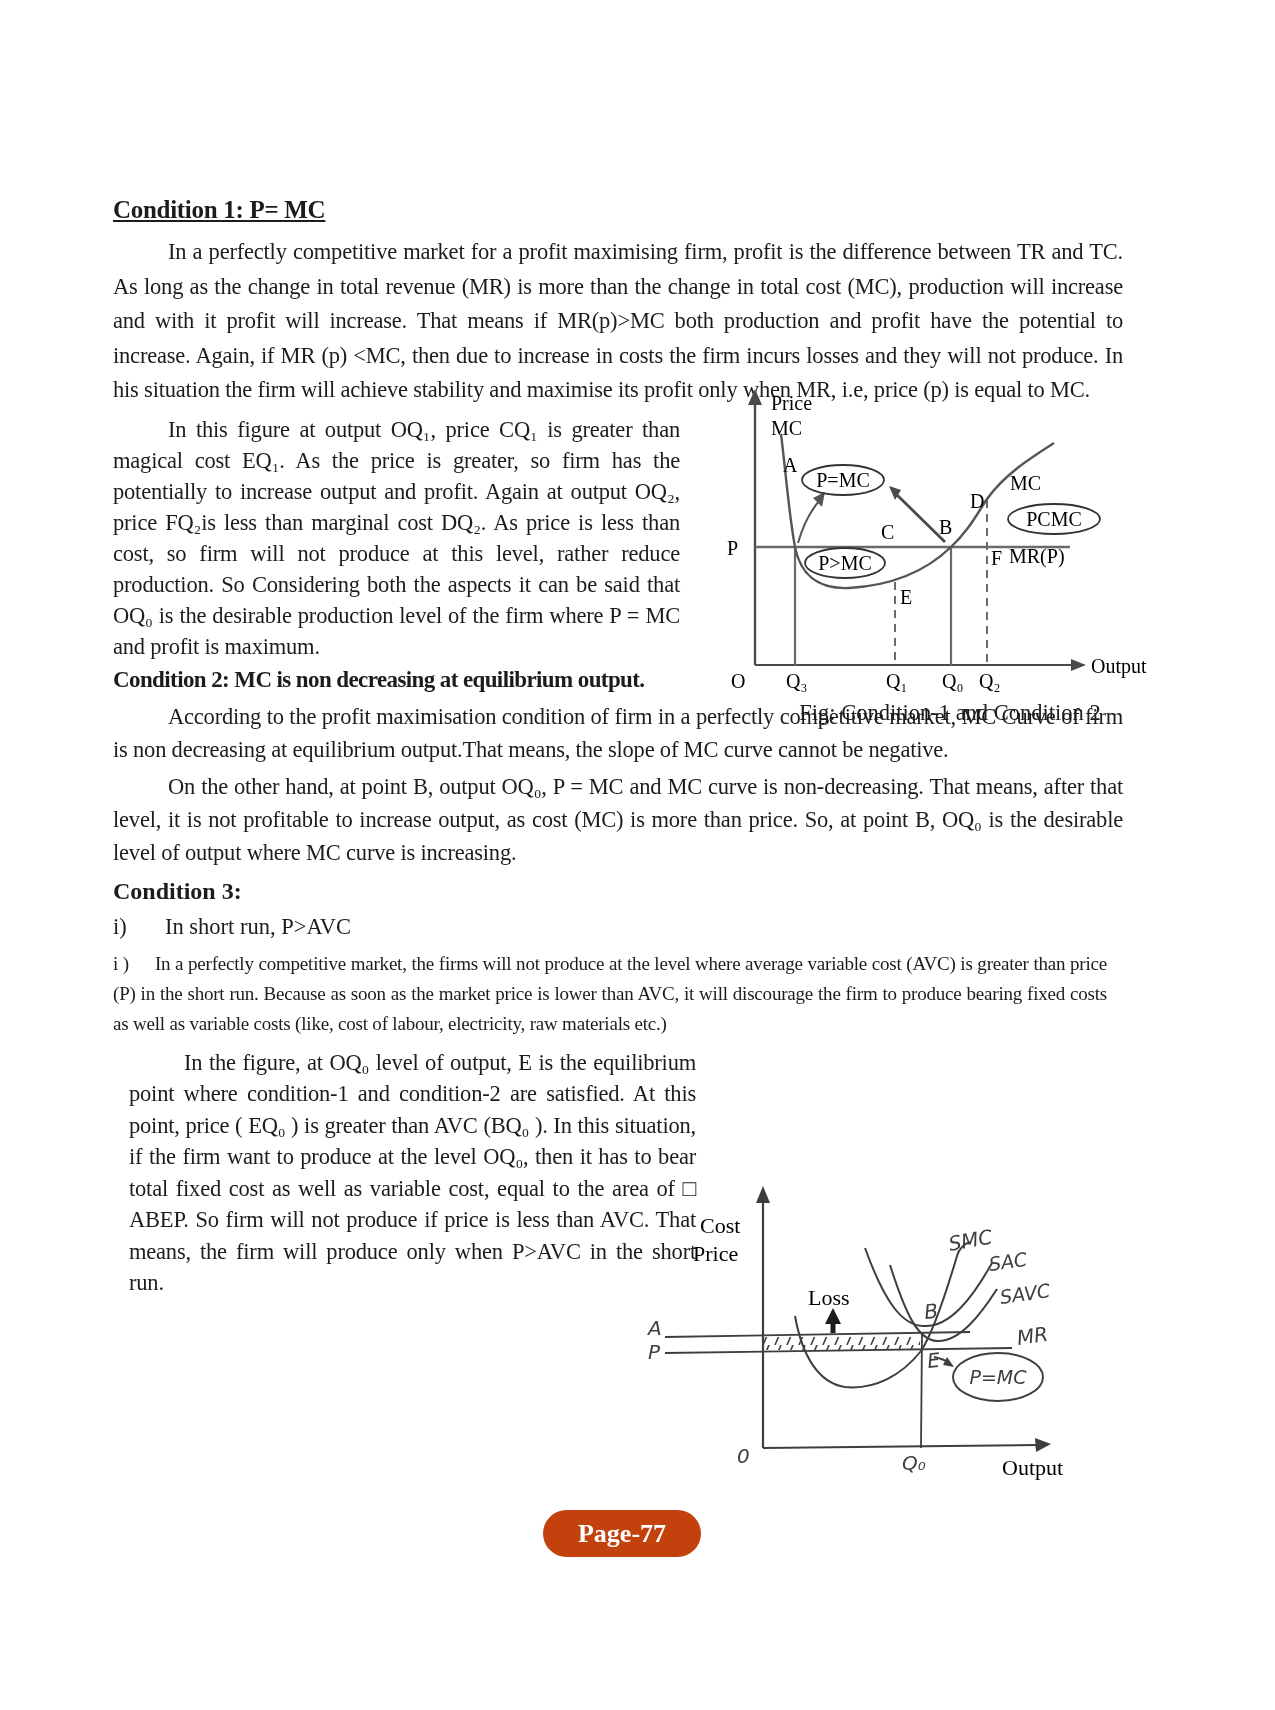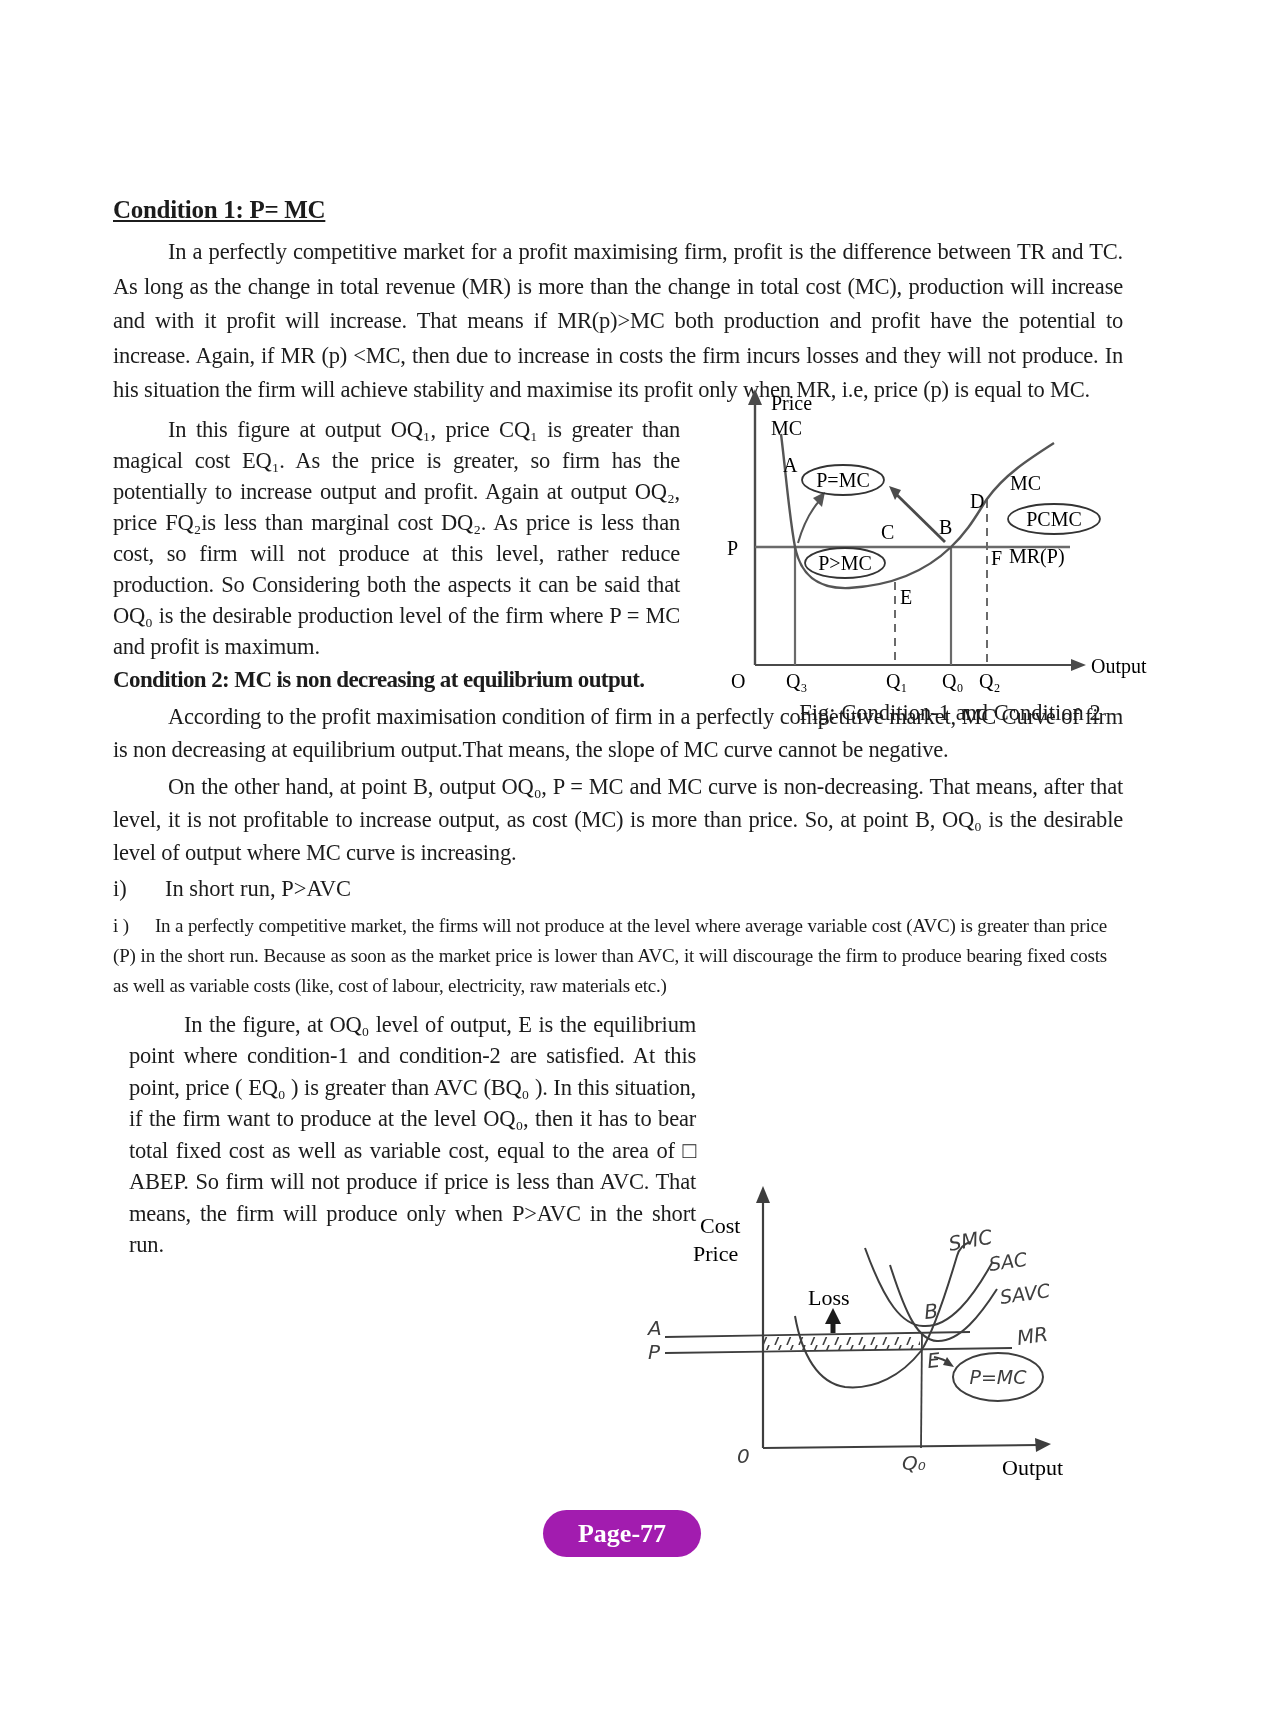--- a/index.html
+++ b/index.html
@@ -18,35 +18,36 @@
         text-align:justify;text-indent:55px;margin:8px 0 0 16px;}
   .item{display:flex;font-size:22.5px;line-height:28px;margin:6px 0 0 0;}
   .item .marker{width:52px;flex:none;}
   p.item3{font-size:19px;letter-spacing:-0.2px;line-height:30px;text-align:justify;margin:8px 16px 0 0;}
   p.item3 .marker3{margin-right:26px;}
   figure{margin:0;padding:0;}
   .fig1{position:absolute;left:655px;top:382px;width:500px;}
   .fig1 figcaption{font-size:22.5px;line-height:26px;text-align:center;padding-left:90px;margin-top:2px;}
   .fig2{position:absolute;left:640px;top:1093px;width:470px;}
   .badge{position:absolute;left:543px;top:1510px;width:158px;height:47px;border-radius:24px;
-         background:#a21caf;color:#ffffff;font-size:26px;font-weight:bold;
+         background:#c2410c;color:#ffffff;font-size:26px;font-weight:bold;
          display:flex;align-items:center;justify-content:center;}
   svg text{font-family:"Liberation Serif","DejaVu Serif",serif;}
   svg text.hand{font-family:"DejaVu Sans",sans-serif;font-style:italic;}
 </style>
 </head>
 <body>
 
 <div class="content">
   <h2 class="c-head">Condition 1: P= MC</h2>
   <p class="body first">In a perfectly competitive market for a profit maximising firm, profit is the difference between TR and TC.  As long as the change in total revenue (MR) is more than the change in total cost (MC), production will increase and with it profit will increase. That means if MR(p)&gt;MC both production and profit have the potential to increase. Again, if MR (p) &lt;MC, then due to increase in costs the firm incurs losses and they will not produce. In his situation the firm will  achieve stability and maximise its profit only when MR, i.e, price (p) is equal to MC.</p>
   <p class="col">In this figure at output OQ₁, price CQ₁ is greater than magical cost EQ₁. As the price is greater, so firm has the potentially to increase output and profit. Again at output OQ₂, price FQ₂is less than marginal cost DQ₂. As price is less than cost, so firm will not produce at this level, rather reduce production. So Considering both the aspects it can be said that OQ₀ is the desirable production level of the firm where P = MC and profit is maximum.</p>
   <h2 class="c-head2">Condition 2: MC is non decreasing at equilibrium output.</h2>
   <p class="body">According to the profit maximisation condition of firm in a perfectly competitive market, MC Curve of firm is non decreasing at equilibrium output.That means, the slope of MC curve cannot be negative.</p>
   <p class="body">On the other hand, at  point B, output OQ₀, P = MC and MC curve is non-decreasing.  That means, after that level, it is not profitable to increase output, as cost (MC) is more than price.  So, at point  B, OQ₀ is the desirable level of output where MC curve is increasing.</p>
+  <h2 class="c-head3">Condition 3:</h2>
   <div class="item">
     <span class="marker">i)</span>
     <span>In short run, P&gt;AVC</span>
   </div>
   <p class="item3"><span class="marker3">i )</span><span>In a perfectly competitive market, the firms will not produce at the level where average variable cost (AVC) is greater than price (P) in the short run. Because as soon as the market price is lower than AVC, it will  discourage the firm to produce bearing fixed costs as well as variable costs (like, cost of labour, electricity, raw materials etc.)</span></p>
   <p class="colb">In the figure, at OQ₀ level of output, E is the equilibrium point where condition-1 and condition-2 are satisfied. At this point, price ( EQ₀ ) is greater than AVC (BQ₀ ). In this situation, if the firm want to produce at the level OQ₀, then it has to bear total fixed cost as well as variable cost, equal to the area of  □  ABEP. So firm will not produce if price is less than AVC. That means, the firm will produce only when P&gt;AVC in the short run.</p>
 </div>
 
 <figure class="fig1">
 <svg width="500" height="312" viewBox="0 0 500 312">

